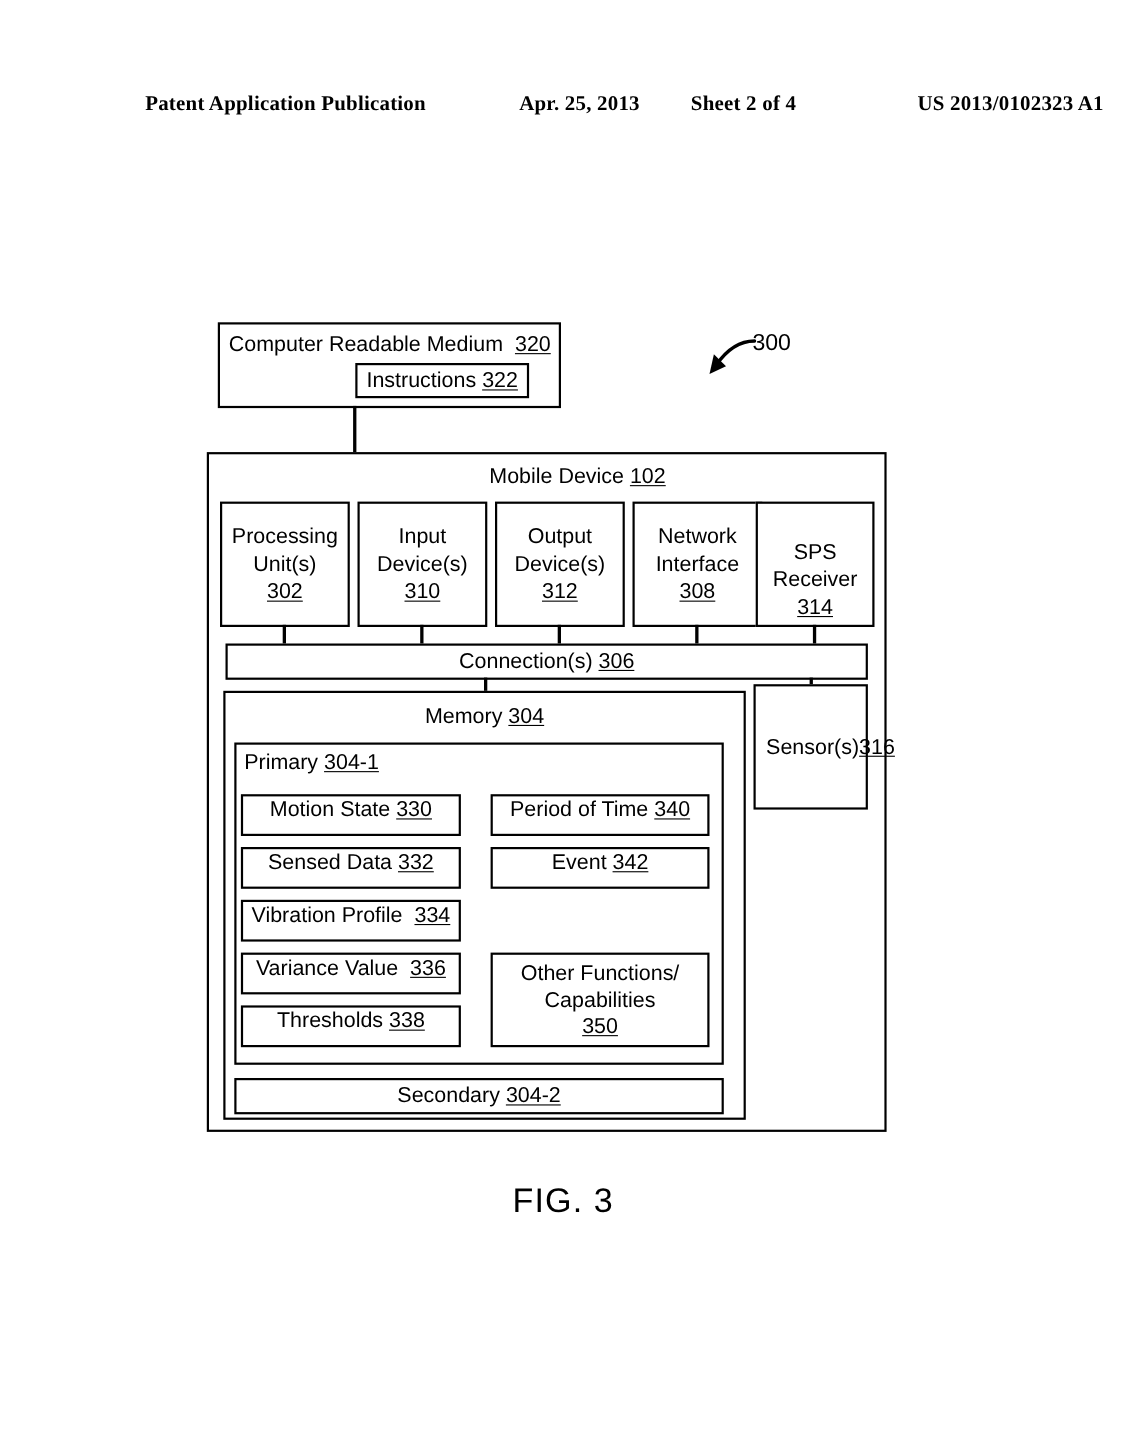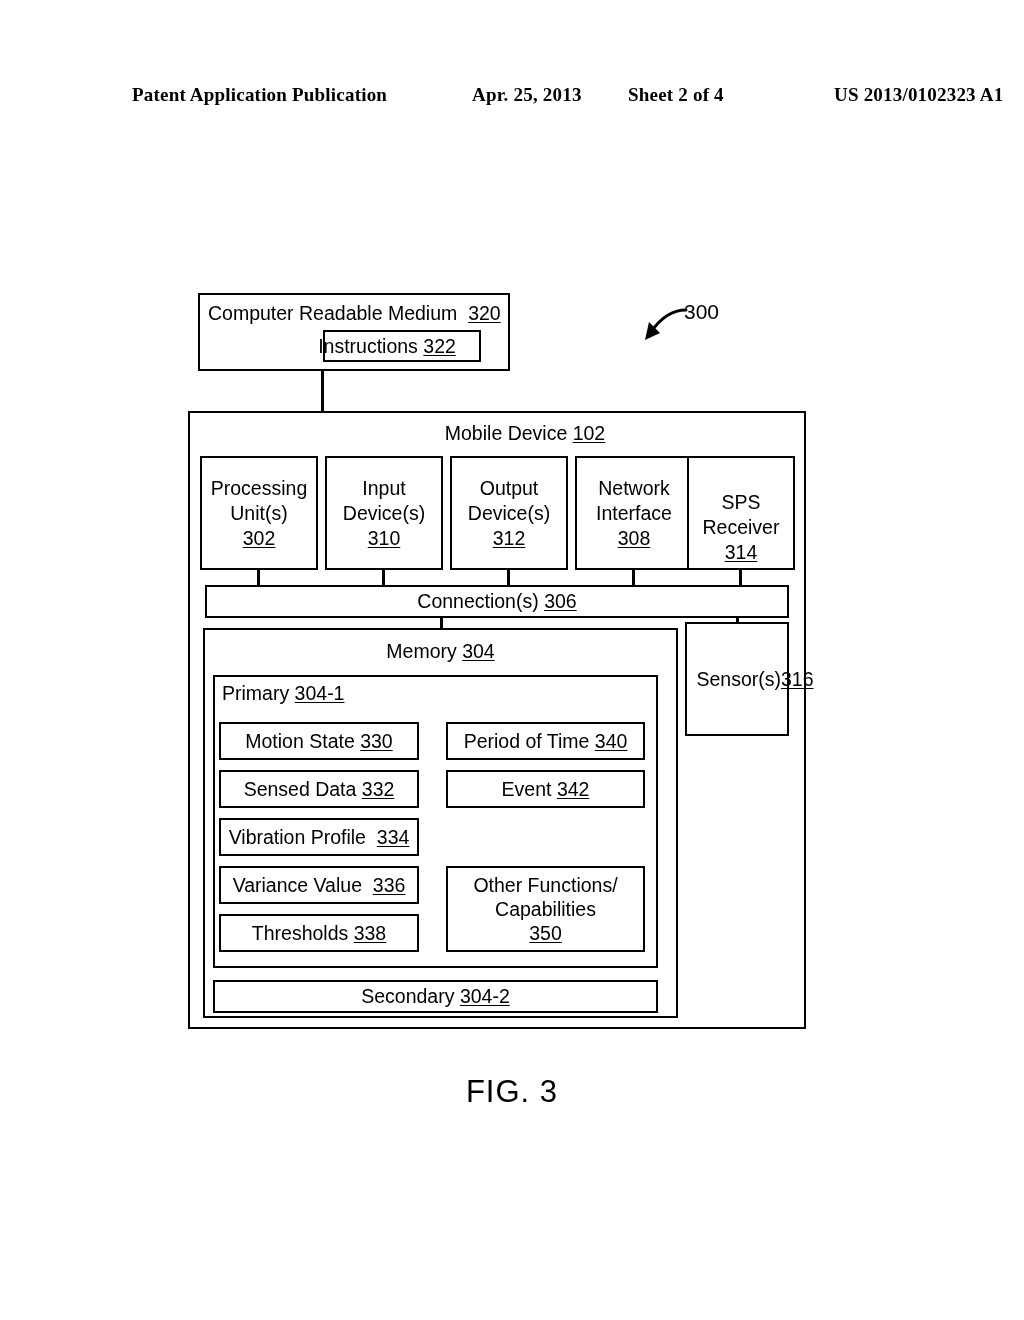--- a/index.html
+++ b/index.html
@@ -82,21 +82,20 @@
     top: 300px;
     font-size: 21px;
   }
   .arrow300 { position: absolute; left: 640px; top: 302px; }
 
   .stack-cell {
     position: absolute;
     box-sizing: border-box;
     border: 2.5px solid #000;
     display: flex;
-    align-items: center;
     justify-content: center;
     text-align: center;
     font-size: 19.5px;
     line-height: 24px;
     background: #fff;
   }
 </style>
 </head>
 <body>
 
@@ -115,21 +114,21 @@
   </svg>
   <div class="ref300">300</div>
 
   <div class="box" style="left:198px; top:293px; width:312px; height:78px;"></div>
   <div class="lbl" style="left:208px; top:301px; width:296px;">
     <span>Computer Readable Medium</span>&nbsp;
     <span class="u">320</span>
   </div>
 
   <div class="box" style="left:323px; top:330px; width:158px; height:32px;"></div>
-  <div class="lbl ctr" style="left:308px; top:330px; width:158px; height:32px;">
+  <div class="lbl ctr" style="left:323px; top:330px; width:158px; height:32px;">
     <span>Instructions</span>&nbsp;<span class="u">322</span>
   </div>
 
   <div class="line vline" style="left:321px; top:369px; height:217px;"></div>
 
   <div class="box" style="left:188px; top:411px; width:618px; height:618px;"></div>
   <div class="lbl ctr" style="left:188px; top:419px; width:618px; height:28px;margin-left:28px;">
     <span>Mobile Device</span>&nbsp;<span class="u">102</span>
   </div>
 

